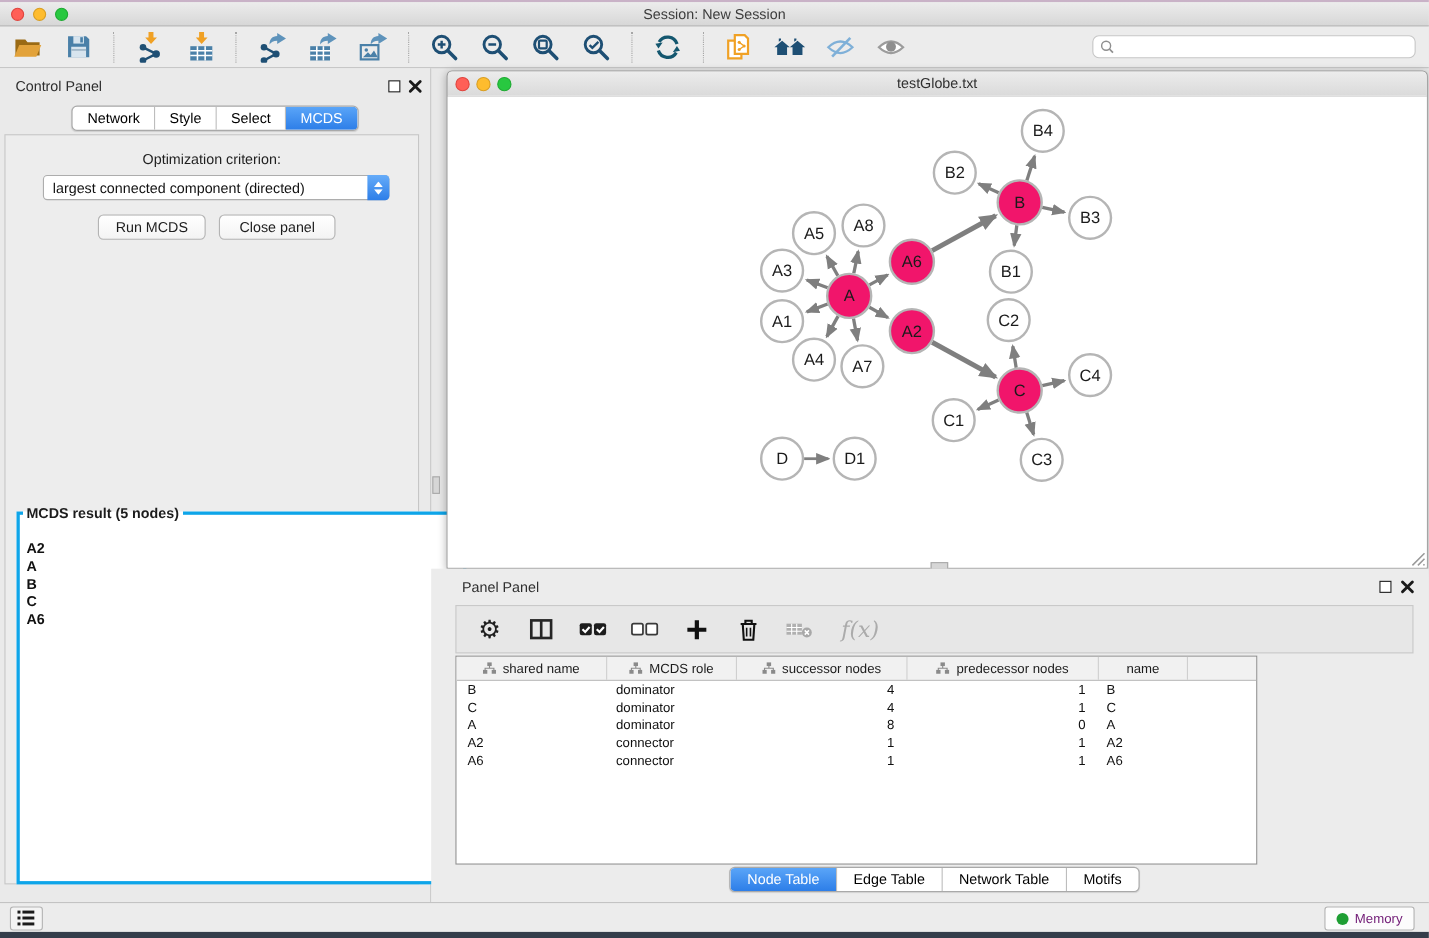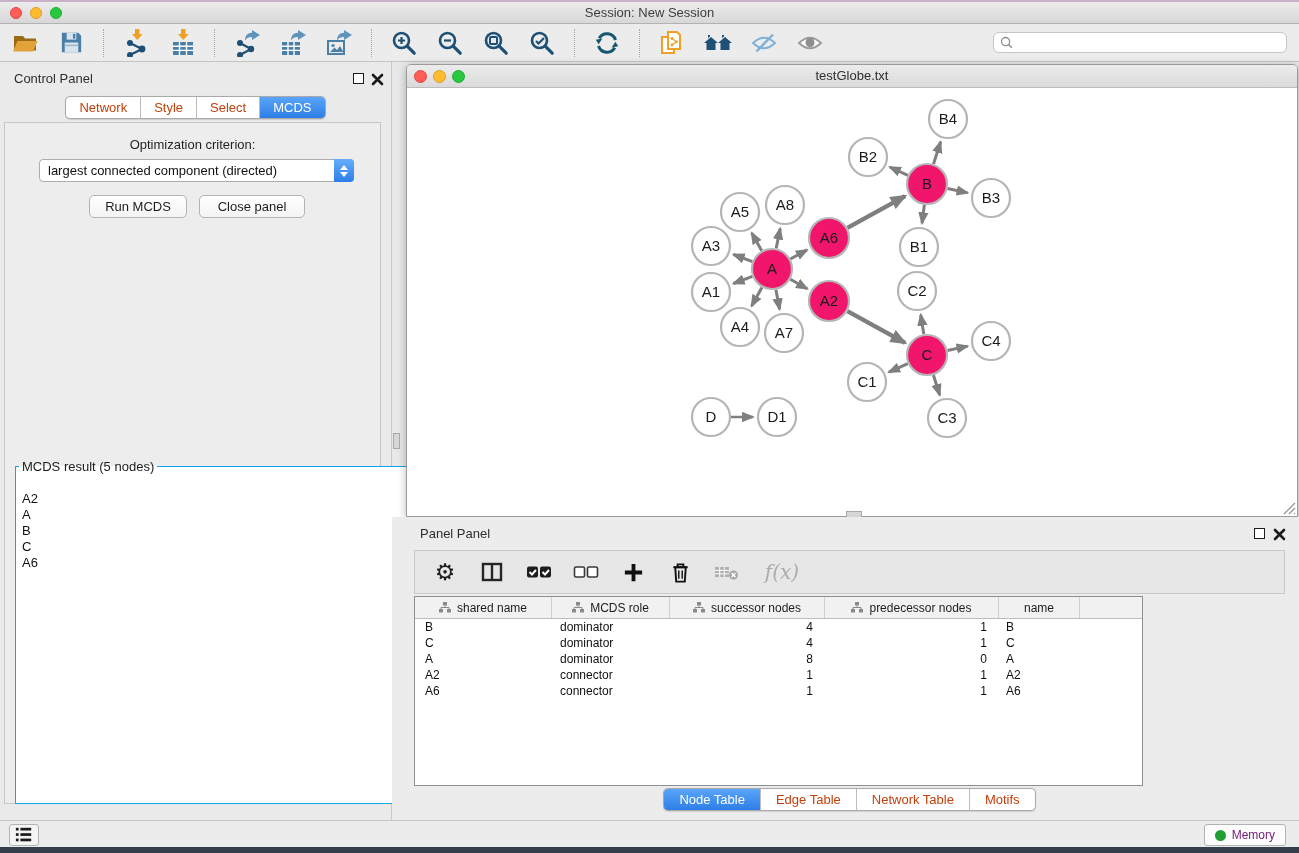--- a/index.html
+++ b/index.html
@@ -26,31 +26,31 @@
 
   .main { position:relative; height:758px; }
 
   
   .control-panel { position:absolute; left:0; top:0; width:392px; height:758px; background:#eaeaea; border-right:1px solid #c9c9c9; }
   .cp-header { position:relative; height:30px;padding-left:24px; }
   .cp-title { position:absolute; left:14px; top:9px; font-size:13px; color:#2e2e2e; }
   .float-btn { position:absolute; right:27px; top:11px; width:11px; height:11px; border:1.5px solid #1c1c1c; background:#fff; }
   .close-btn { position:absolute; right:7px; top:10px; width:13px; height:13px; }
   .segmented { display:inline-flex; border:1px solid #a9a9a9; border-radius:5px; overflow:hidden; background:#fff; box-shadow:0 0.5px 1px rgba(0,0,0,.12); }
-  .seg { padding:3px 13px; font-size:13px; color:#c2410c; border-right:1px solid #bdbdbd; white-space:nowrap; }
+  .seg { padding:3px 13px; font-size:13px; color:#000000; border-right:1px solid #bdbdbd; white-space:nowrap; }
   .seg:last-child { border-right:none; }
   .seg.active { background:linear-gradient(#5aa5f8,#2d7ee8); color:#fff; }
   .cp-tabs-row { position:absolute; left:0; top:34px; width:100%; display:flex; justify-content:center; }
   .cp-content { position:absolute; left:4px; top:60px; width:377px; height:682px; background:#ededed; border:1px solid #c6c6c6; }
   .opt-label { position:absolute; top:14px; width:100%; text-align:center; font-size:13px; color:#1f1f1f; }
   .dropdown { position:absolute; left:34px; top:36px; width:315px; height:23px; background:#fff; border:1px solid #adadad; border-radius:4px; display:flex; align-items:center; }
   .dropdown .dd-text { flex:1; font-size:13px; color:#111; padding-left:8px; white-space:nowrap; overflow:hidden; }
   .dd-stepper { width:20px; height:23px; margin:-1px -1px -1px 0; border-radius:0 4px 4px 0; background:linear-gradient(#66acf9,#2d7ee8); display:flex; flex-direction:column; align-items:center; justify-content:center; gap:2px; }
   .btn { position:absolute; height:23px; background:linear-gradient(#ffffff,#f3f3f3); border:1px solid #b4b4b4; border-radius:5px; font-size:13px; color:#1d1d1d; text-align:center; line-height:21px; }
-  .result-fieldset { position:absolute; left:10px; top:336px; width:409px; height:345px; border:1px solid #0ea5e9; background:#fff; }
+  .result-fieldset { position:absolute; left:10px; top:336px; width:409px; height:345px; border:3px solid #0ea5e9; background:#fff;font-weight:bold; }
   .result-fieldset legend { font-size:13px; color:#1c1c1c; margin-left:3px; padding:0 3px; background:transparent; }
   .result-list { position:absolute; left:1px; right:13px; top:17px; bottom:1px; background:#fff; overflow:hidden; }
   .result-item { font-size:13px; color:#111; line-height:16px; padding-left:5px; }
   .result-scroll { position:absolute; right:1px; top:17px; bottom:1px; width:12px; background:#f1f1f1; border-left:1px solid #dcdcdc; }
 
   
   .net-window { position:absolute; left:406px; top:2px; width:892px; height:453px; background:#fff; border:1px solid #9a9a9a; border-radius:5px 5px 0 0; box-shadow:0 2px 8px rgba(0,0,0,.28); }
   .net-titlebar { height:23px; background:linear-gradient(#ececec,#dadada); border-bottom:1px solid #bcbcbc; border-radius:4px 4px 0 0; position:relative; }
   .net-titlebar .lights { left:7px; top:5px; gap:6px; }
   .net-titlebar .light { width:13px; height:13px; }

